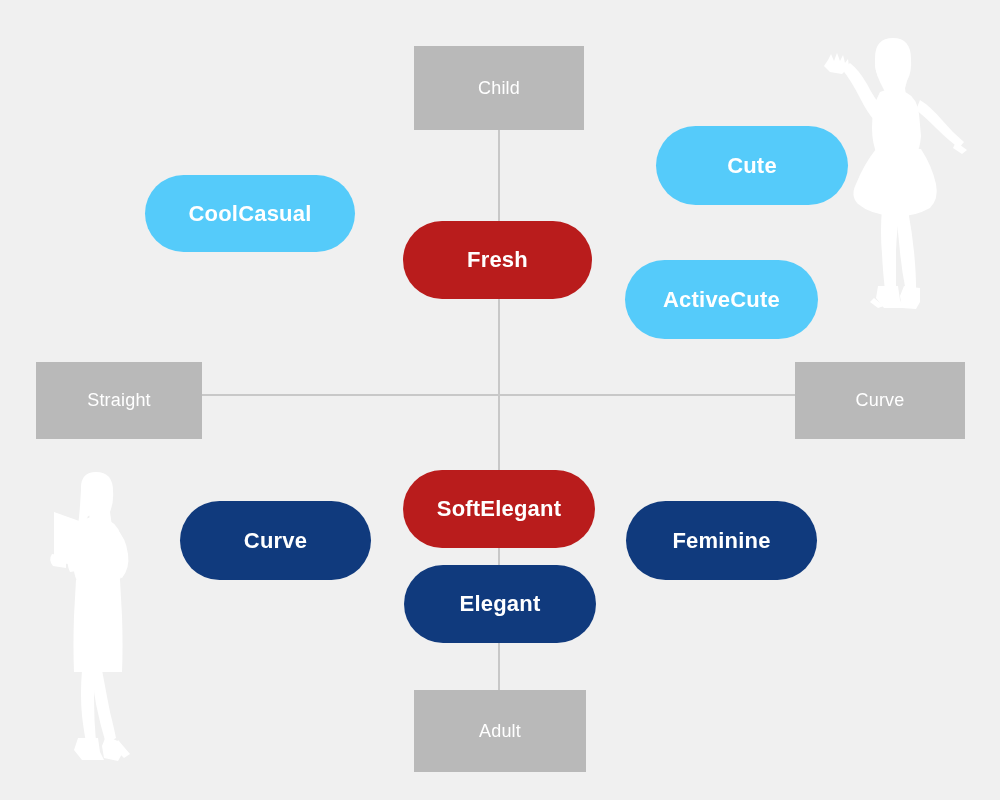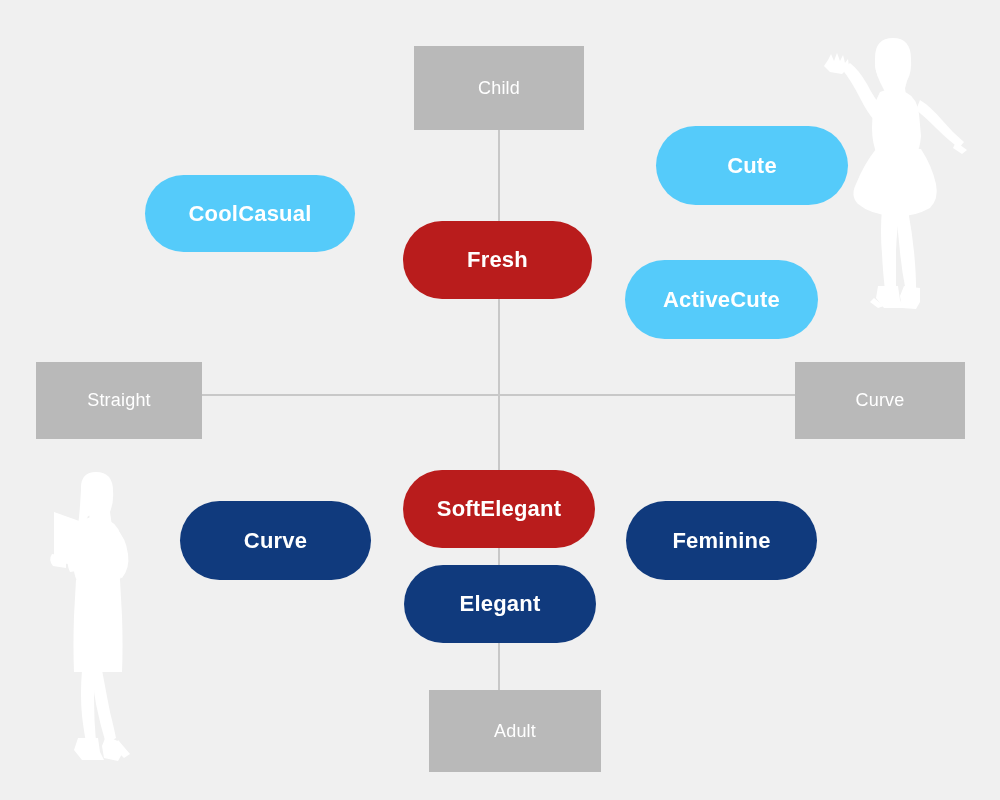--- a/index.html
+++ b/index.html
@@ -46,21 +46,21 @@
     color: #ffffff;
     display: flex;
     align-items: center;
     justify-content: center;
     font-size: 18px;
     font-weight: 400;
     letter-spacing: 0.2px;
     box-sizing: border-box;
   }
   .axis-child   { left: 414px; top: 46px;  width: 170px; height: 84px; }
-  .axis-adult   { left: 429px; top: 690px; width: 172px; height: 82px; }
+  .axis-adult   { left: 414px; top: 690px; width: 172px; height: 82px; }
   .axis-straight{ left: 36px;  top: 362px; width: 166px; height: 77px; }
   .axis-curve   { left: 795px; top: 362px; width: 170px; height: 77px; }
 
   
   .pill {
     position: absolute;
     border-radius: 999px;
     color: #ffffff;
     display: flex;
     align-items: center;

